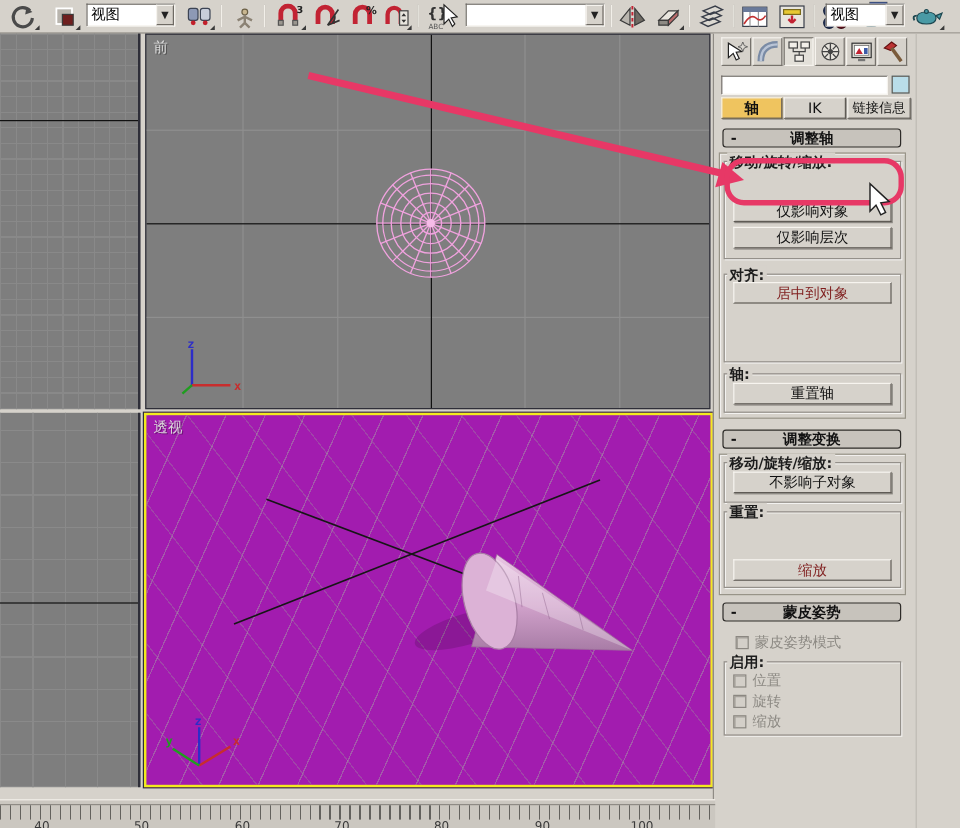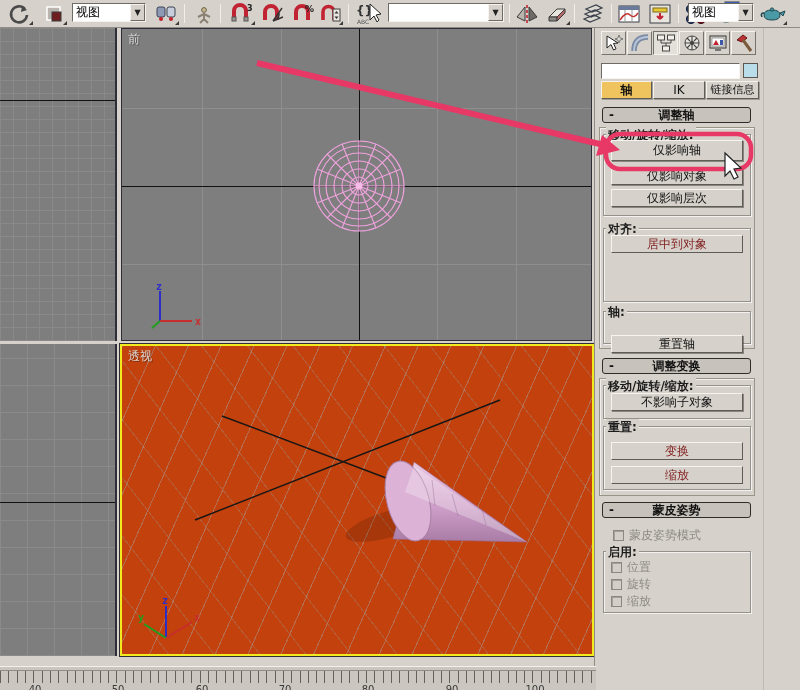--- a/index.html
+++ b/index.html
@@ -260,21 +260,21 @@
     <svg style="position:absolute;left:18px;top:252px;" width="64" height="52" viewBox="0 0 64 52">
       <line x1="20" y1="40" x2="20" y2="10" stroke="#2d2dc8" stroke-width="2"></line>
       <line x1="20" y1="40" x2="52" y2="40" stroke="#c82d2d" stroke-width="2"></line>
       <line x1="20" y1="40" x2="12" y2="47" stroke="#1f9e1f" stroke-width="2"></line>
       <text class="axlab axis-z" x="16" y="9">z</text>
       <text class="axlab axis-x" x="55" y="44">x</text>
     </svg>
   </div>
 
   <div class="vp" style="left:119px;top:343px;width:476px;height:314px;background:#2e2e38;padding:1px;">
-    <div class="vp" style="position:absolute;inset:1px;border:2px solid var(--active-viewport-border,#f2ea1e);background:#c2410c;">
+    <div class="vp" style="position:absolute;inset:1px;border:2px solid var(--active-viewport-border,#f2ea1e);background:#a21caf;">
       <div class="persp-grid"></div>
       <span class="vp-label">透视</span>
       <svg style="position:absolute;inset:0;" width="470" height="308" viewBox="0 0 470 308">
         <defs>
           <linearGradient id="coneg" x1="0" y1="0" x2="0" y2="1">
             <stop offset="0" stop-color="var(--cone-light,#e9c8e3)"></stop>
             <stop offset="0.55" stop-color="#cfa0c9"></stop>
             <stop offset="1" stop-color="var(--cone-dark,#a87ca6)"></stop>
           </linearGradient>
         </defs>
@@ -353,45 +353,43 @@
     <div class="subtab" style="left:111px;width:53px;font-size:11px;">链接信息</div>
 
     <div class="rollout" style="top:79px;">
       <span class="minus">-</span>
       <span>调整轴</span>
     </div>
     <div class="rbody" style="top:99px;height:222px;"></div>
 
     <div class="group" style="left:8px;top:106px;width:148px;height:82px;"></div>
     <div class="glabel" style="left:11px;top:99px;">移动/旋转/缩放:</div>
-    <div class="pbtn" style="top:112px;height:21px;line-height:19px;">仅影响轴</div>
     <div class="pbtn" style="top:161px;">仅影响层次</div>
     <div class="pbtn" style="top:139px;">仅影响对象</div>
 
     <div class="group" style="left:8px;top:200px;width:148px;height:74px;"></div>
     <div class="glabel" style="left:11px;top:193px;">对齐:</div>
     <div class="pbtn dis" style="top:207px;">居中到对象</div>
 
     <div class="group" style="left:8px;top:283px;width:148px;height:33px;"></div>
     <div class="glabel" style="left:11px;top:276px;">轴:</div>
-    <div class="pbtn" style="top:307px;">重置轴</div>
+    <div class="pbtn" style="top:291px;">重置轴</div>
 
     <div class="rollout" style="top:330px;">
       <span class="minus">-</span>
       <span>调整变换</span>
     </div>
     <div class="rbody" style="top:350px;height:118px;"></div>
 
     <div class="group" style="left:8px;top:357px;width:148px;height:34px;"></div>
     <div class="glabel" style="left:11px;top:350px;">移动/旋转/缩放:</div>
     <div class="pbtn" style="top:365px;">不影响子对象</div>
 
     <div class="group" style="left:8px;top:398px;width:148px;height:64px;"></div>
     <div class="glabel" style="left:11px;top:391px;">重置:</div>
-    <div class="pbtn dis" style="top:414px;">变换</div>
     <div class="pbtn dis" style="top:438px;">缩放</div>
 
     <div class="rollout" style="top:474px;">
       <span class="minus">-</span>
       <span>蒙皮姿势</span>
     </div>
     <div class="cbrow" style="left:18px;top:499px;">
       <span class="cbbox"></span>
       <span>蒙皮姿势模式</span>
     </div>

